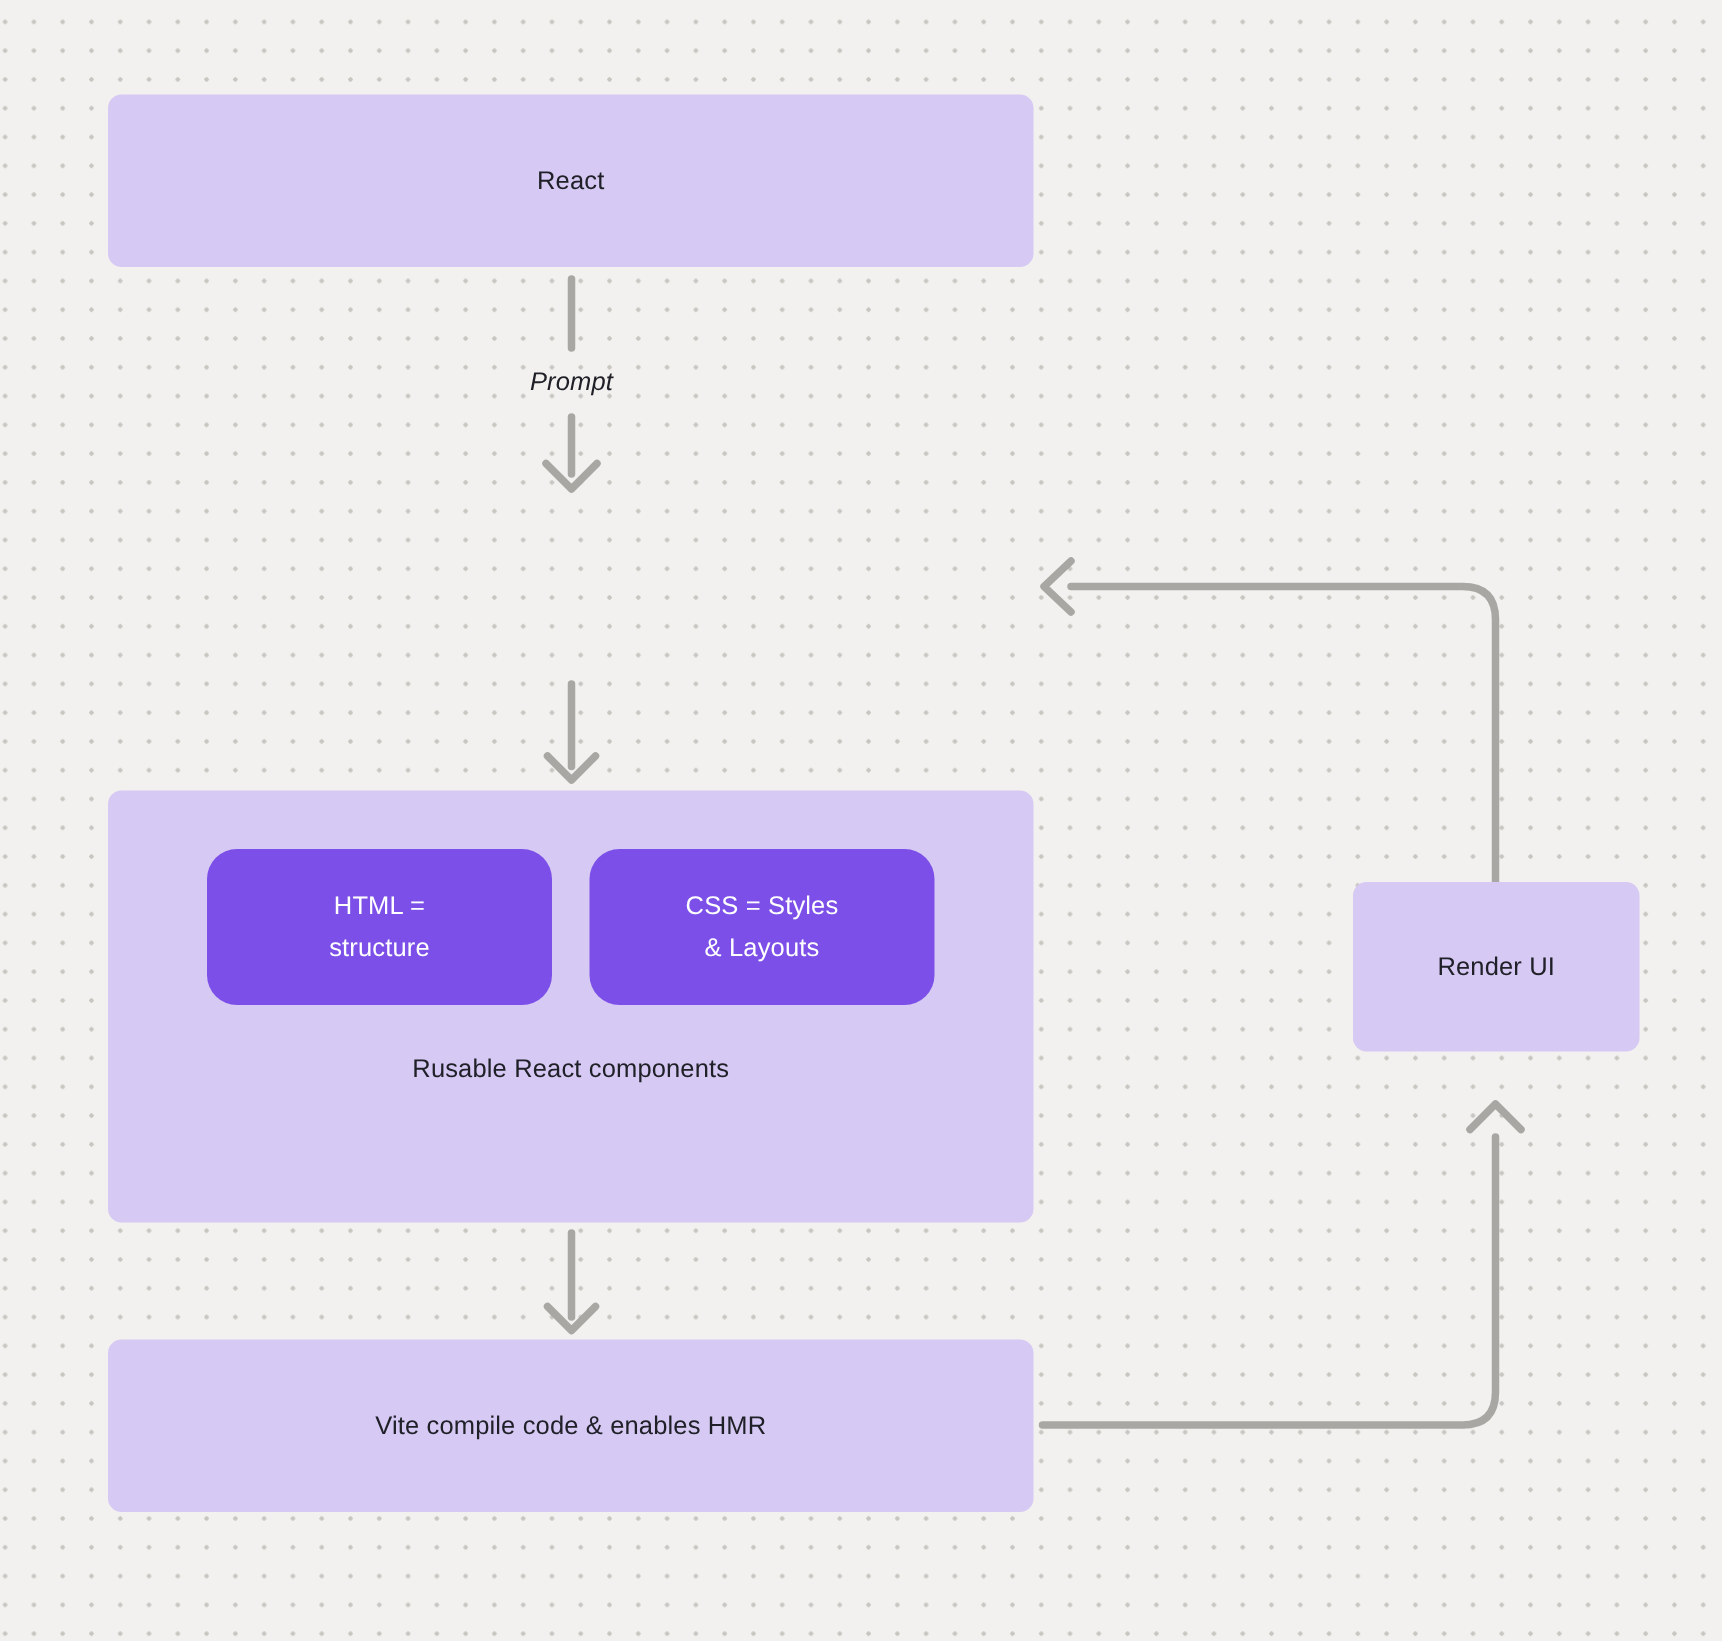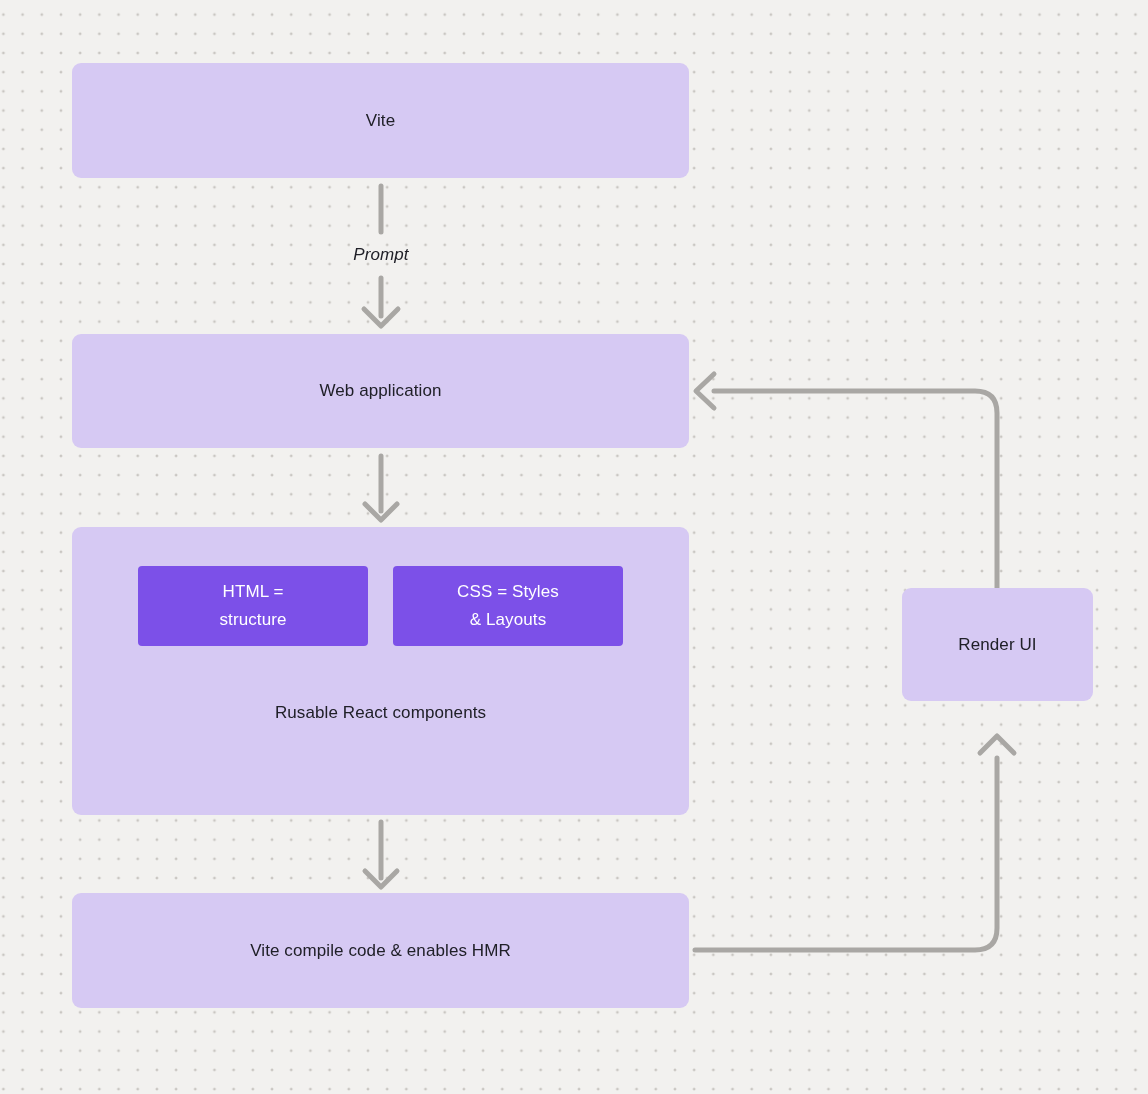--- a/index.html
+++ b/index.html
@@ -40,23 +40,23 @@
   .node-user{left:72px;top:63px;width:617px;height:115px;}
   .node-webapp{left:72px;top:334px;width:617px;height:114px;}
   .node-components{left:72px;top:527px;width:617px;height:288px;display:block;}
   .node-vite{left:72px;top:893px;width:617px;height:115px;justify-content:center;}
   .node-render{left:902px;top:588px;width:191px;height:113px;}
   .chip-row{
     position:absolute;left:66px;top:39px;right:66px;
     display:flex;gap:25px;
   }
   .chip{
-    flex:1;height:80px;
+    flex:1;height:104px;
     background:var(--chip-fill);
-    border-radius:4px;
+    border-radius:20px;
     color:var(--chip-text);
     display:flex;flex-direction:column;
     align-items:center;justify-content:center;
     font-size:17px;font-weight:500;
     line-height:28px;
     text-align:center;
   }
   .group-label{
     position:absolute;left:0;right:0;top:719px;
     text-align:center;
@@ -104,28 +104,25 @@
     <polyline points="365,871 381,887 397,871"></polyline>
 
     <path d="M695 950 L975 950 Q997 950 997 928 L997 758"></path>
     <polyline points="980,753 997,736 1014,753"></polyline>
 
     <path d="M997 608 L997 413 Q997 391 975 391 L714 391"></path>
     <polyline points="714,374 696,391 714,408"></polyline>
   </svg>
 
   <div class="node node-user">
-    <span>Vite</span>
+    <span>React</span>
   </div>
 
   <div class="edge-label">Prompt</div>
 
-  <div class="node node-webapp">
-    <span>Web application</span>
-  </div>
 
   <div class="node node-components">
     <div class="chip-row">
       <div class="chip">
         <span>HTML =</span>
         <span>structure</span>
       </div>
       <div class="chip">
         <span>CSS = Styles</span>
         <span>&amp; Layouts</span>

